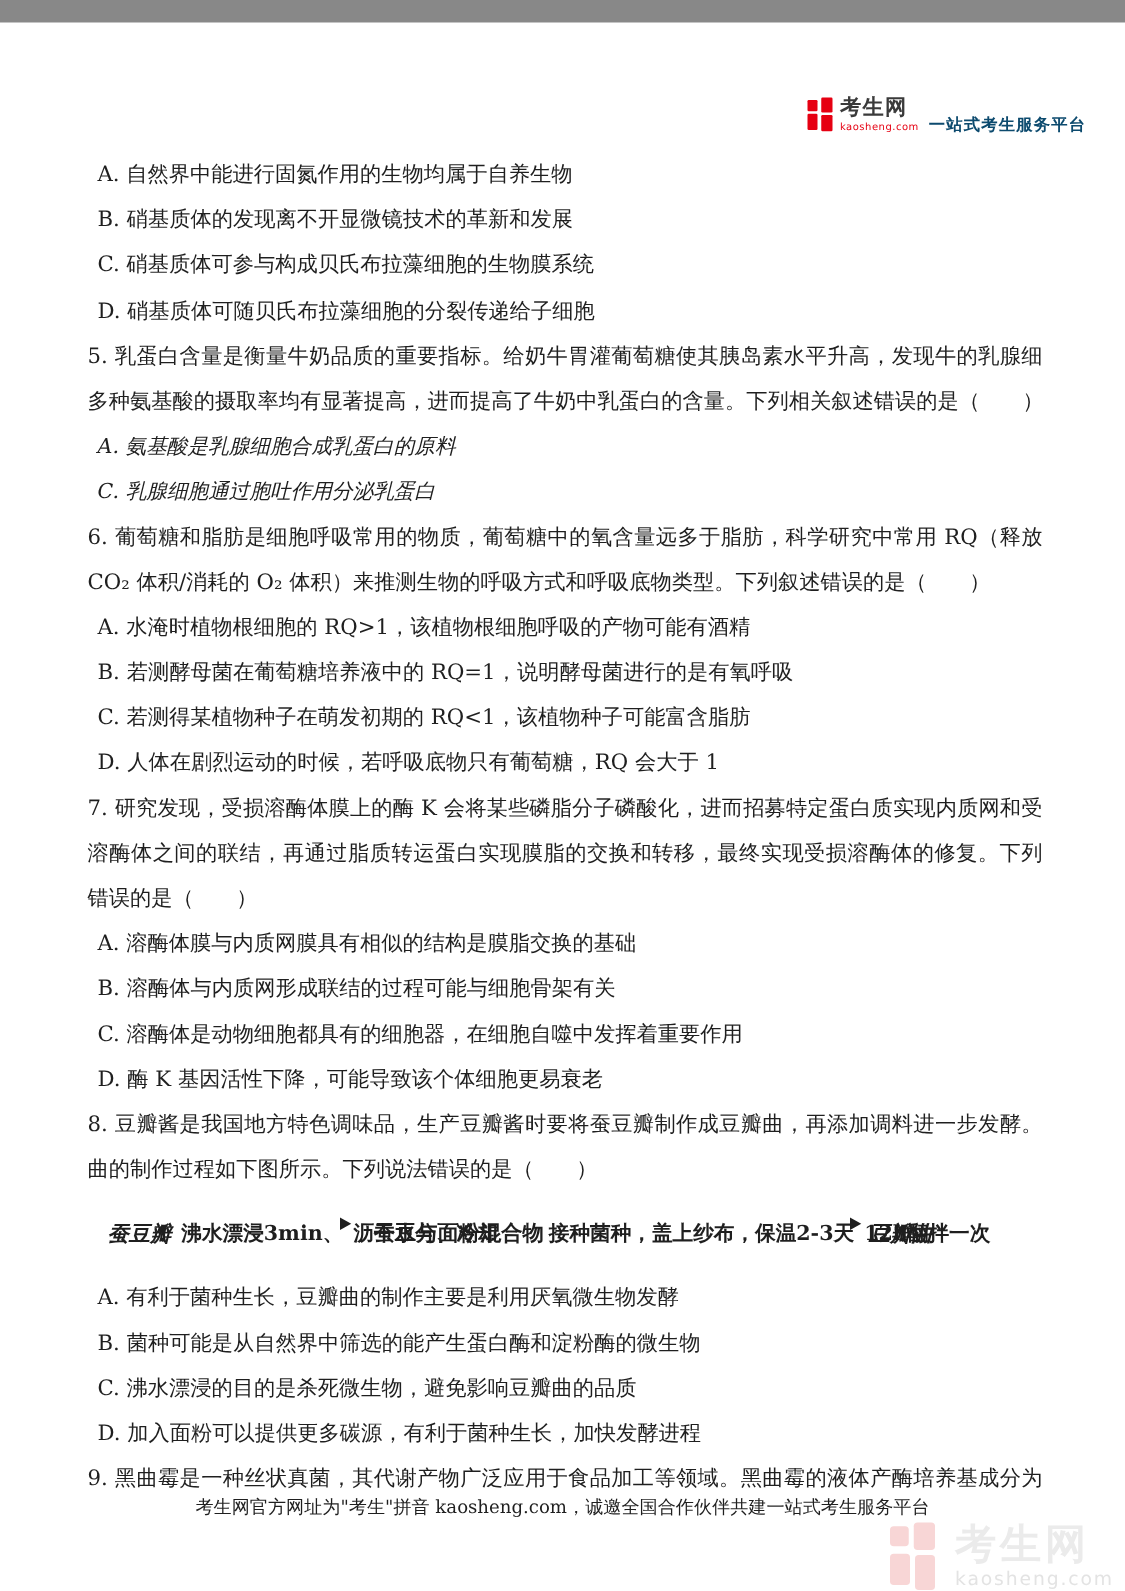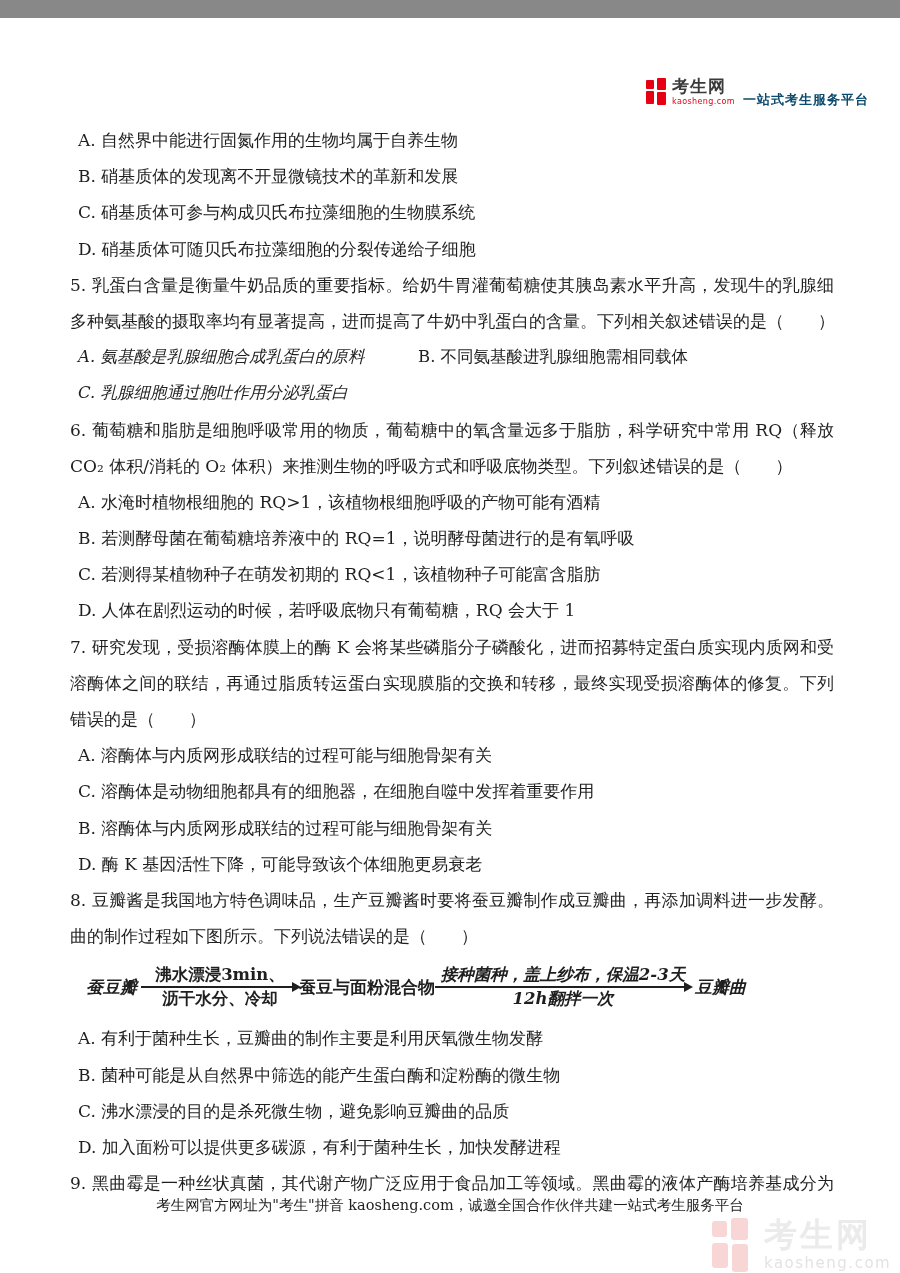--- a/index.html
+++ b/index.html
@@ -32,21 +32,21 @@
   .line.full { white-space:normal; text-align:justify; text-align-last:justify; height:36.2px; overflow:hidden; }
   .line.opt { padding-left:8px; }
   .opt-row { display:flex; height:36.2px; }
   .opt-row .col1 { width:348px; padding-left:8px; font-size:16.5px; line-height:36.2px; white-space:nowrap;font-style:italic; }
   .opt-row .col2 { flex:1; font-size:16.5px; line-height:36.2px; white-space:nowrap; }
 
   
   .diagram { height:62px; display:flex; align-items:center; padding-left:12px;
     font-weight:700; font-size:17px; margin:2px 0 2px 0; }
   .dg-label { white-space:nowrap; padding:0 4px;font-style:italic; }
-  .dg-arrow { display:flex; flex-direction:column; align-items:center; }
+  .dg-arrow { display:flex; flex-direction:row; align-items:center; }
   .dg-arrow .txt { font-size:16.5px; line-height:20px; white-space:nowrap; padding:0 4px; }
   .dg-line { position:relative; align-self:stretch; height:2px; background:#1f1f1f; margin:1px 0; }
   .dg-line::after { content:""; position:absolute; right:-2px; top:-4px;
     border-left:9px solid #1f1f1f; border-top:5px solid transparent; border-bottom:5px solid transparent; }
   .dg-mid { display:flex; flex-direction:row; align-items:flex-end; }
   .dg-mid .txt { font-size:17px; line-height:21px; white-space:nowrap; }
 
   
   .footer { position:absolute; left:0; top:1178px; width:100%; text-align:center;
     font-size:14.5px; color:#1f1f1f; }
@@ -88,56 +88,55 @@
 
     <div class="line opt">A. 自然界中能进行固氮作用的生物均属于自养生物</div>
     <div class="line opt">B. 硝基质体的发现离不开显微镜技术的革新和发展</div>
     <div class="line opt">C. 硝基质体可参与构成贝氏布拉藻细胞的生物膜系统</div>
     <div class="line opt">D. 硝基质体可随贝氏布拉藻细胞的分裂传递给子细胞</div>
 
     <div class="line full">5. 乳蛋白含量是衡量牛奶品质的重要指标。给奶牛胃灌葡萄糖使其胰岛素水平升高，发现牛的乳腺细胞对</div>
     <div class="line">多种氨基酸的摄取率均有显著提高，进而提高了牛奶中乳蛋白的含量。下列相关叙述错误的是（　　）</div>
     <div class="opt-row">
       <div class="col1">A. 氨基酸是乳腺细胞合成乳蛋白的原料</div>
-      <div class="col2">B. 不同氨基酸进乳腺细胞需相同载体</div>
     </div>
     <div class="opt-row">
       <div class="col1">C. 乳腺细胞通过胞吐作用分泌乳蛋白</div>
     </div>
 
     <div class="line full">6. 葡萄糖和脂肪是细胞呼吸常用的物质，葡萄糖中的氧含量远多于脂肪，科学研究中常用 RQ（释放的</div>
     <div class="line">CO₂ 体积/消耗的 O₂ 体积）来推测生物的呼吸方式和呼吸底物类型。下列叙述错误的是（　　）</div>
     <div class="line opt">A. 水淹时植物根细胞的 RQ&gt;1，该植物根细胞呼吸的产物可能有酒精</div>
     <div class="line opt">B. 若测酵母菌在葡萄糖培养液中的 RQ=1，说明酵母菌进行的是有氧呼吸</div>
     <div class="line opt">C. 若测得某植物种子在萌发初期的 RQ&lt;1，该植物种子可能富含脂肪</div>
     <div class="line opt">D. 人体在剧烈运动的时候，若呼吸底物只有葡萄糖，RQ 会大于 1</div>
 
     <div class="line full">7. 研究发现，受损溶酶体膜上的酶 K 会将某些磷脂分子磷酸化，进而招募特定蛋白质实现内质网和受损</div>
     <div class="line full">溶酶体之间的联结，再通过脂质转运蛋白实现膜脂的交换和转移，最终实现受损溶酶体的修复。下列说法</div>
     <div class="line">错误的是（　　）</div>
-    <div class="line opt">A. 溶酶体与内质网形成联结的过程可能与细胞骨架有关</div>
+    <div class="line opt">A. 溶酶体膜与内质网膜具有相似的结构是膜脂交换的基础</div>
+    <div class="line opt">B. 溶酶体与内质网形成联结的过程可能与细胞骨架有关</div>
     <div class="line opt">C. 溶酶体是动物细胞都具有的细胞器，在细胞自噬中发挥着重要作用</div>
-    <div class="line opt">B. 溶酶体与内质网形成联结的过程可能与细胞骨架有关</div>
     <div class="line opt">D. 酶 K 基因活性下降，可能导致该个体细胞更易衰老</div>
 
     <div class="line full">8. 豆瓣酱是我国地方特色调味品，生产豆瓣酱时要将蚕豆瓣制作成豆瓣曲，再添加调料进一步发酵。豆瓣</div>
     <div class="line">曲的制作过程如下图所示。下列说法错误的是（　　）</div>
 
     <div class="diagram">
       <span class="dg-label">蚕豆瓣</span>
       <div class="dg-arrow" style="width:158px;">
         <span class="txt">沸水漂浸3min、</span>
         <div class="dg-line"></div>
         <span class="txt">沥干水分、冷却</span>
       </div>
       <div class="dg-mid">
         <span class="txt">蚕豆与面</span>
         <span class="txt">粉混合物</span>
       </div>
-      <div class="dg-arrow" style="width:256px;font-style:italic;">
+      <div class="dg-arrow" style="width:256px;">
         <span class="txt">接种菌种，盖上纱布，保温2-3天</span>
         <div class="dg-line"></div>
         <span class="txt">12h翻拌一次</span>
       </div>
       <span class="dg-label">豆瓣曲</span>
     </div>
 
     <div class="line opt">A. 有利于菌种生长，豆瓣曲的制作主要是利用厌氧微生物发酵</div>
     <div class="line opt">B. 菌种可能是从自然界中筛选的能产生蛋白酶和淀粉酶的微生物</div>
     <div class="line opt">C. 沸水漂浸的目的是杀死微生物，避免影响豆瓣曲的品质</div>

